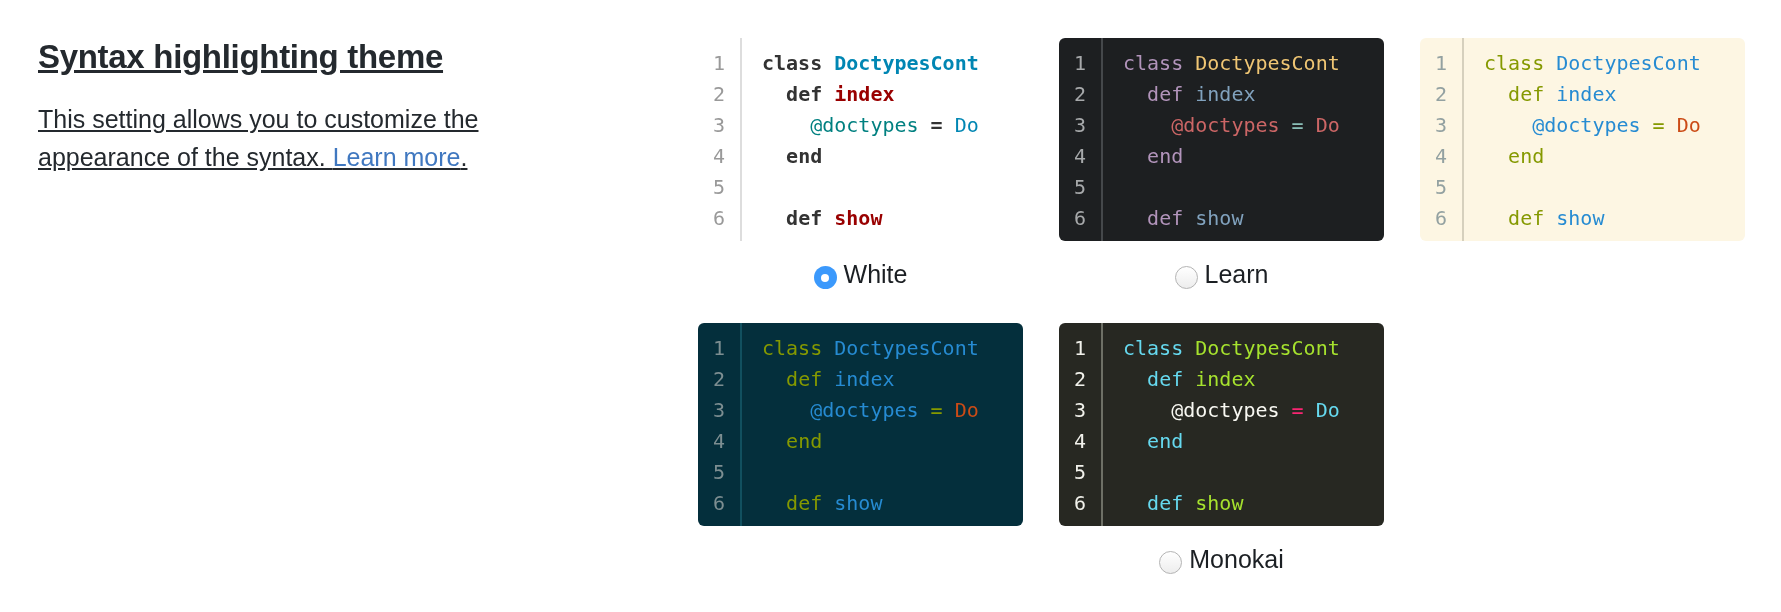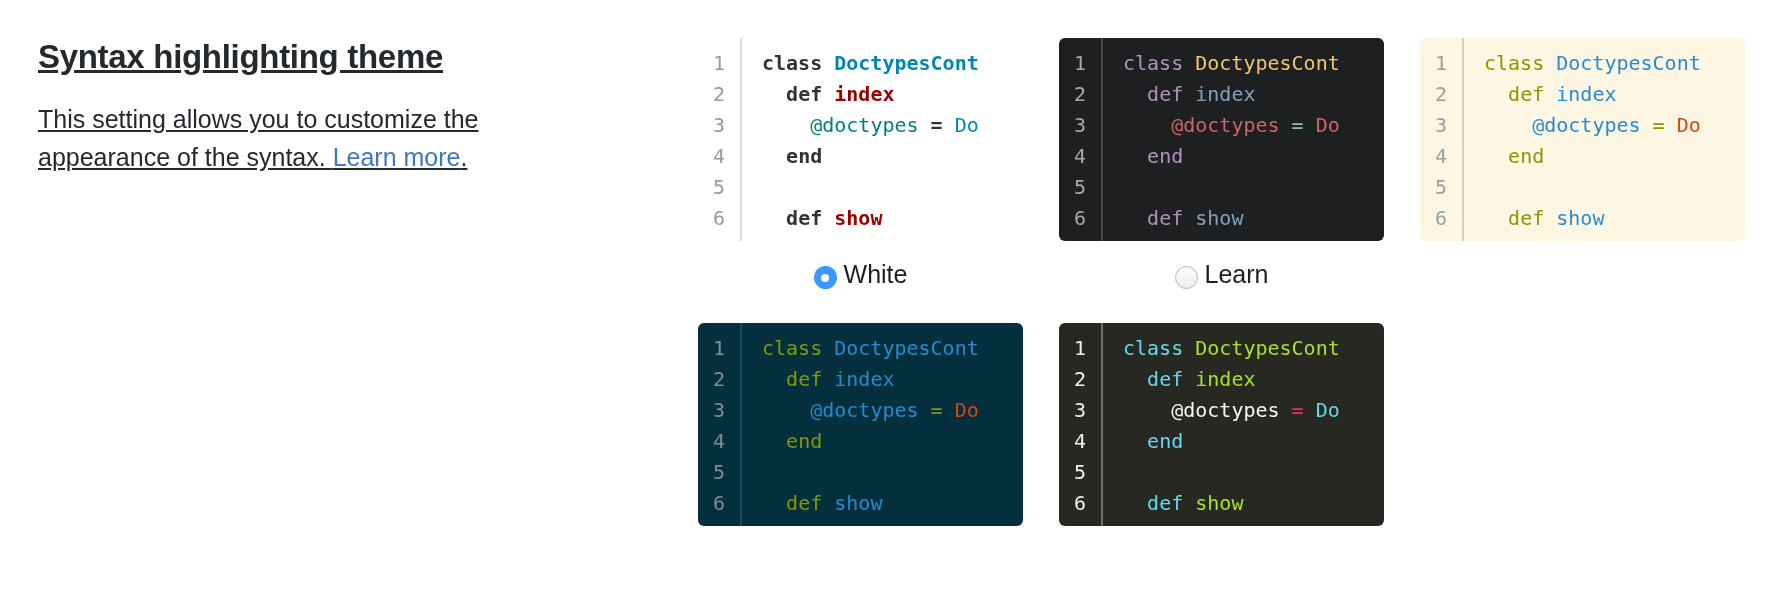--- a/index.html
+++ b/index.html
@@ -159,14 +159,18 @@
         </div>
         <div class="code" style="color: rgb(248, 248, 242);">
           <div class="code-line"><span style="color: rgb(102, 217, 239);">class </span><span style="color: rgb(166, 226, 46);">DoctypesCont</span></div>
           <div class="code-line"><span>  </span><span style="color: rgb(102, 217, 239);">def </span><span style="color: rgb(166, 226, 46);">index</span></div>
           <div class="code-line"><span>    </span><span style="color: rgb(248, 248, 242);">@doctypes</span><span> </span><span style="color: rgb(249, 38, 114);">=</span><span> </span><span style="color: rgb(102, 217, 239);">Do</span></div>
           <div class="code-line"><span>  </span><span style="color: rgb(102, 217, 239);">end</span></div>
           <div class="code-line">&nbsp;</div>
           <div class="code-line"><span>  </span><span style="color: rgb(102, 217, 239);">def </span><span style="color: rgb(166, 226, 46);">show</span></div>
         </div>
       </div>
+      <label class="radio-row">
+        <span class="radio"></span>
+        <span class="radio-label">Monokai</span>
+      </label>
     </div>
   </div>
 
 </body></html>

